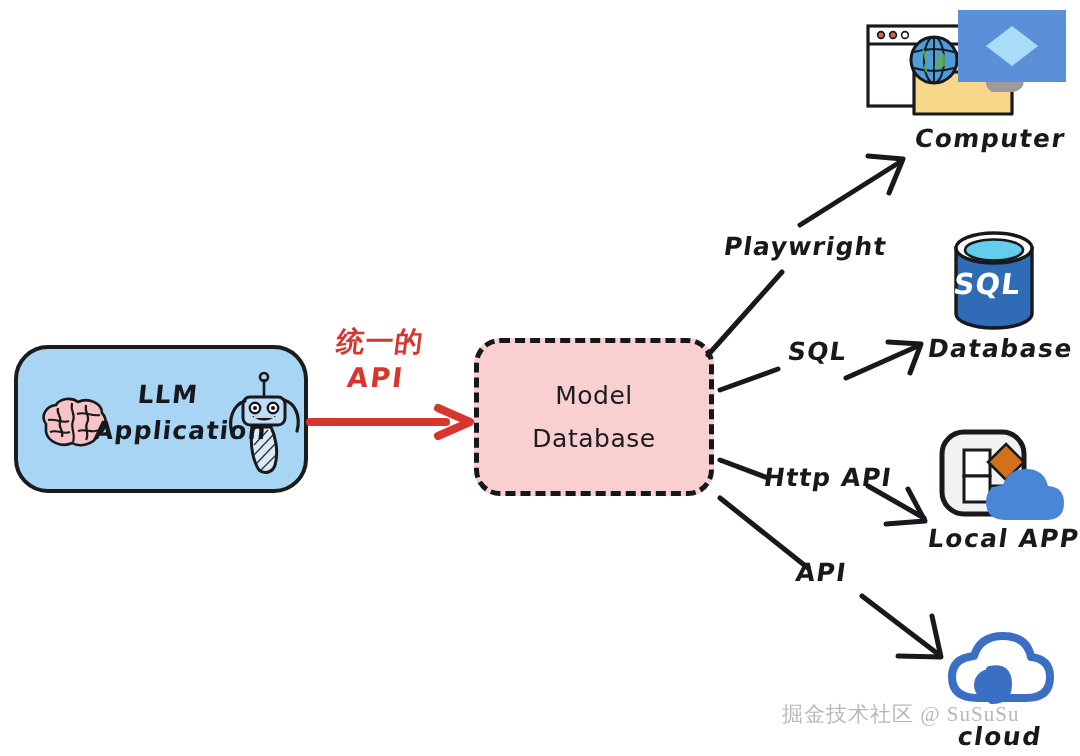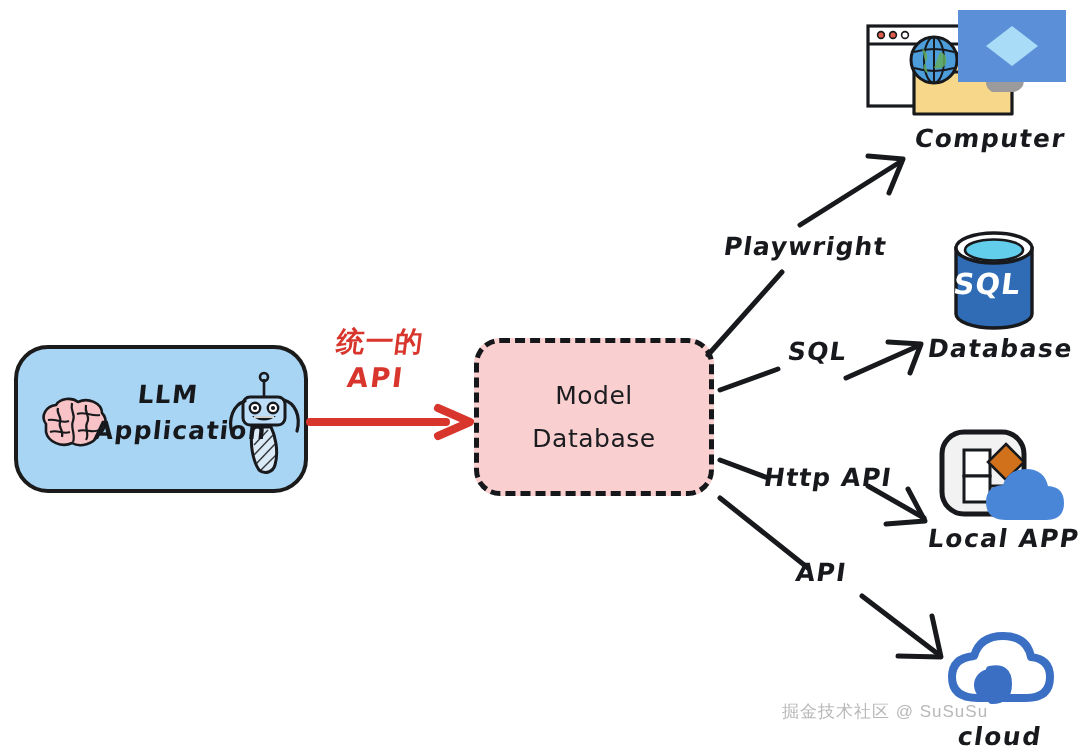--- a/index.html
+++ b/index.html
@@ -50,22 +50,22 @@
   }
   .node-label{font-size:25px;letter-spacing:1.5px;}
   .edge-label{font-size:25px;letter-spacing:1.2px;}
 
   
   .icon-wrap{position:absolute;}
 
   
   .watermark{
     position:absolute;left:782px;top:700px;
-    font-size:17px;color:#b8b8b8;letter-spacing:1px;
-    font-family:Liberation Sans, sans-serif;white-space:nowrap;
+    font-size:21px;color:#b8b8b8;letter-spacing:1px;
+    font-family:Liberation Serif, serif;white-space:nowrap;
   }
   svg{display:block;overflow:visible;}
 </style>
 </head>
 <body>
 
 <div id="stage">
 
   <div class="llm-box">
     <span class="brain">

